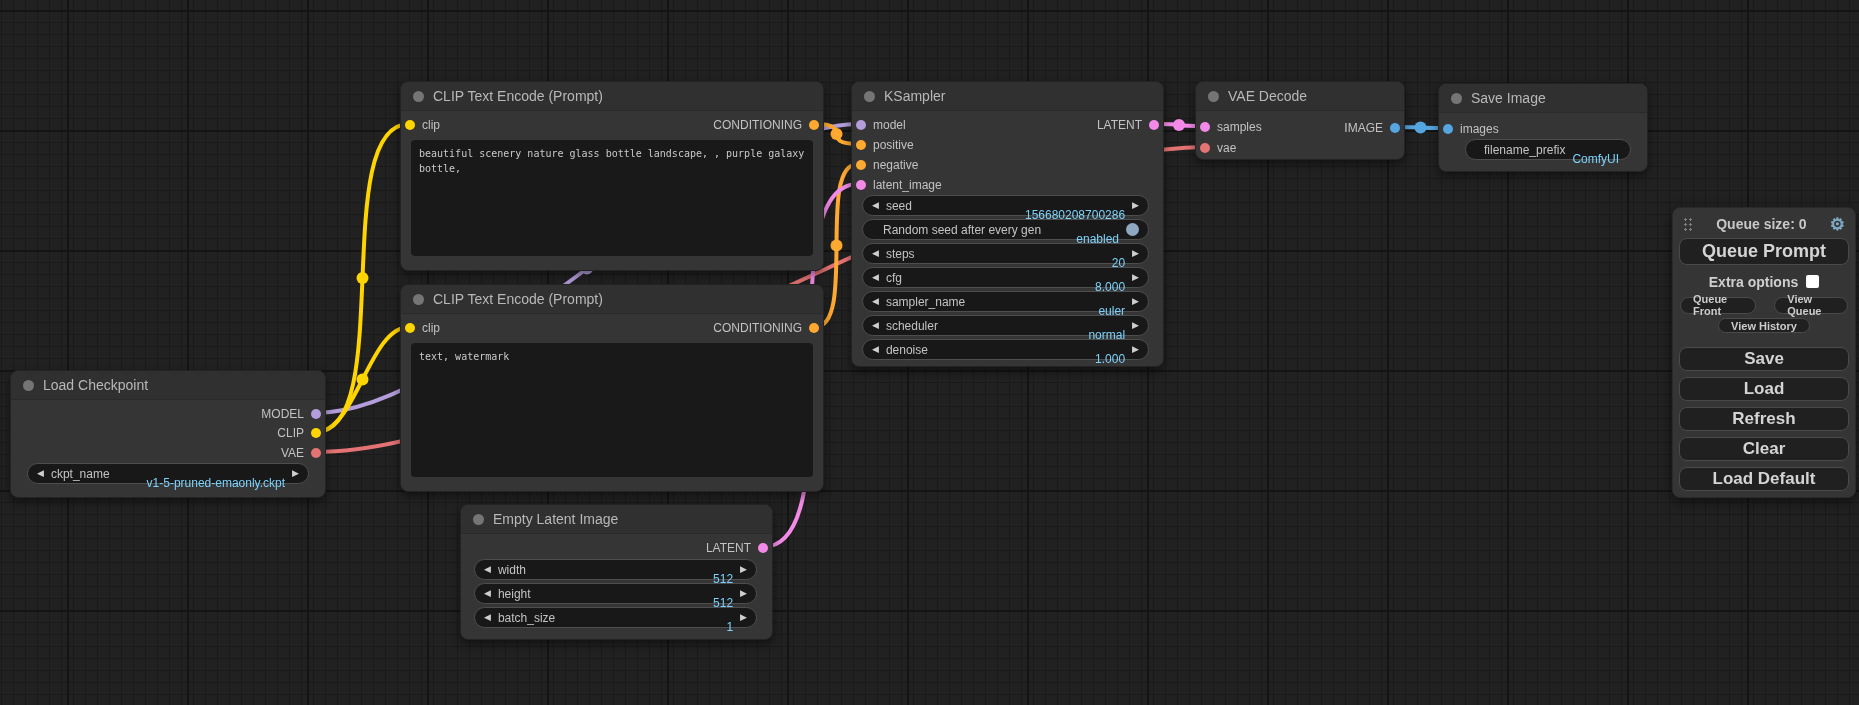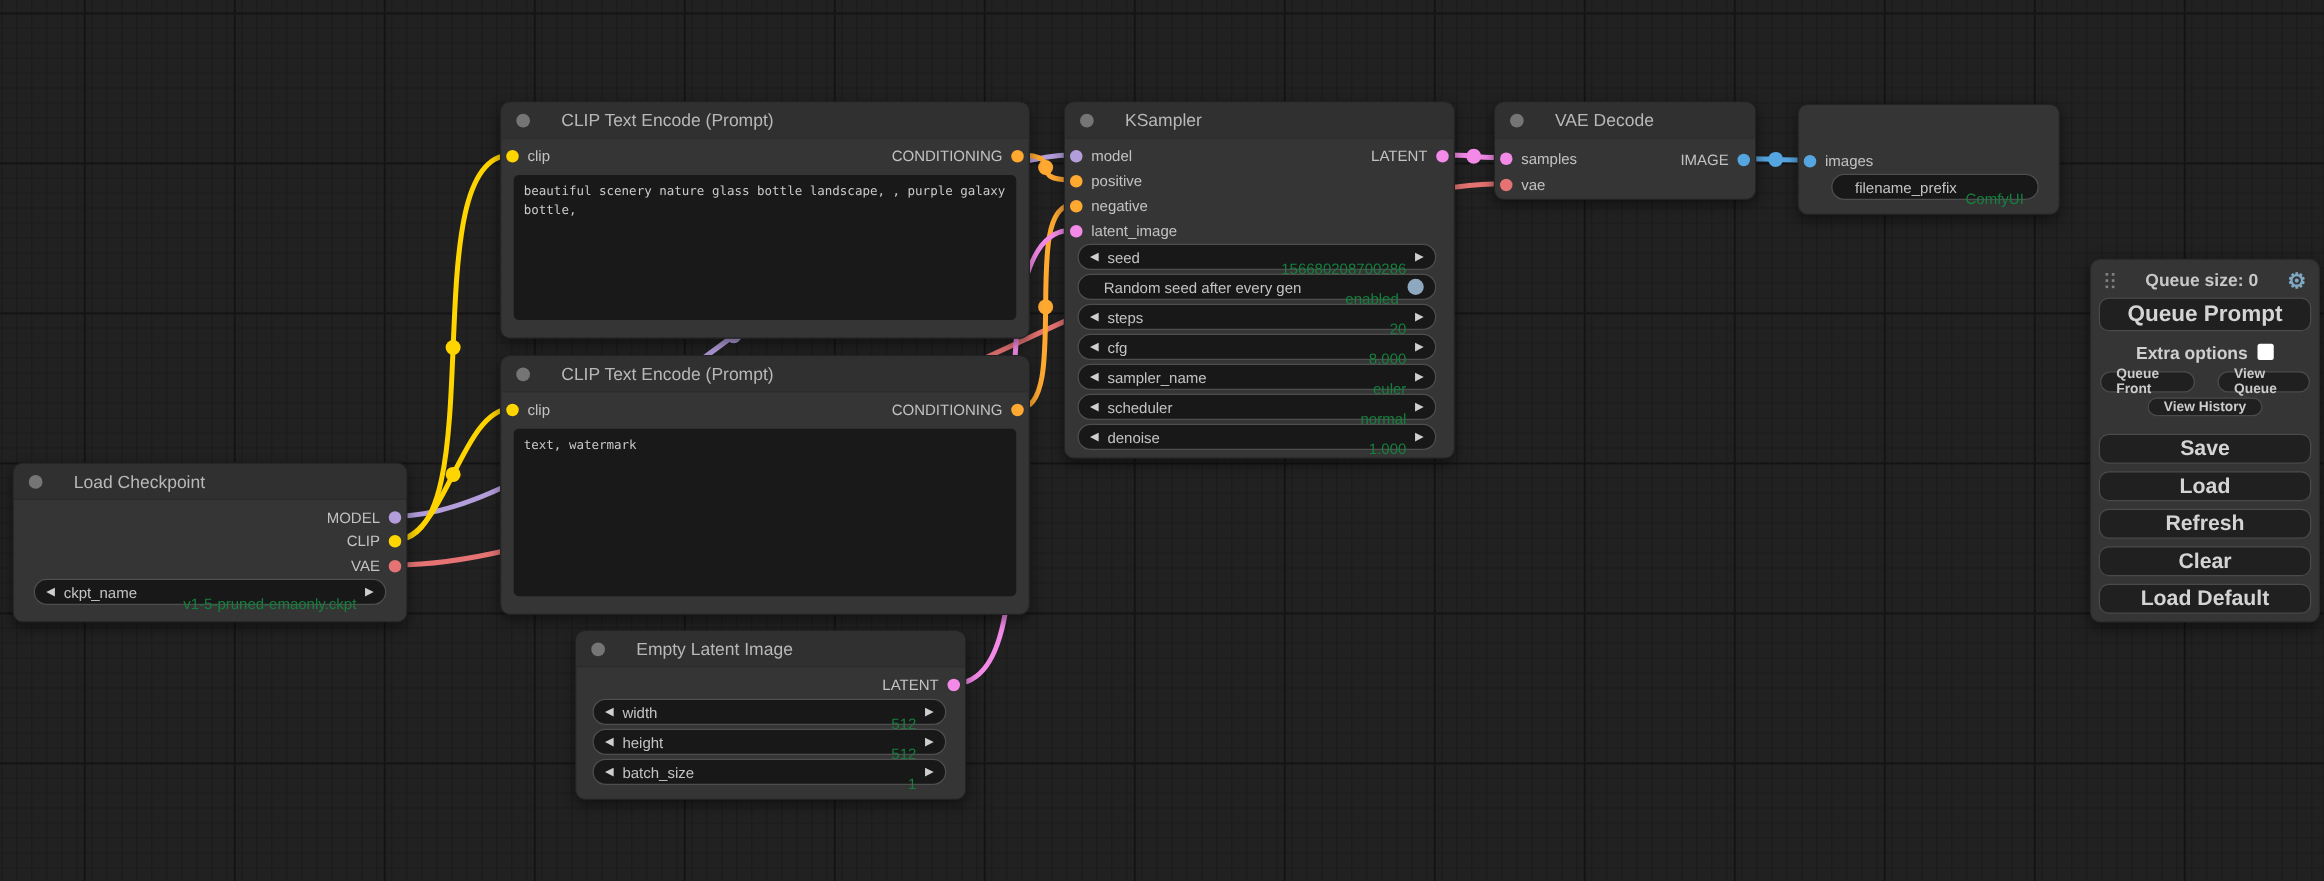--- a/index.html
+++ b/index.html
@@ -14,36 +14,36 @@
     background-size:120px 120px,120px 120px,12px 12px,12px 12px;
     background-position:-53px 10px,-53px 10px,1px 10px,1px 10px;
     font-family:"Liberation Sans", sans-serif;
   }
   #wires{position:absolute;left:0;top:0;z-index:1;}
   .node{
     position:absolute;background:#353535;border:1px solid #232323;border-radius:8px;
     box-shadow:0 4px 10px rgba(0,0,0,.45);z-index:2;box-sizing:border-box;
   }
   .node-title{
-    height:28px;display:flex;align-items:center;gap:25px;padding:0 12px;
+    height:28px;display:flex;align-items:center;gap:9px;padding:0 12px;
     background:#303030;border-radius:8px 8px 0 0;border-bottom:1px solid #2a2a2a;
     color:#b8b8b8;font-size:14px;white-space:nowrap;
   }
   .tdot{width:11px;height:11px;border-radius:50%;background:#757575;flex:none;}
   .prow{position:absolute;display:flex;align-items:center;gap:7px;height:16px;font-size:12px;color:#c2c2c2;white-space:nowrap;}
   .prow.in{left:4px;}
   .prow.out{right:4px;}
   .pdot{width:10px;height:10px;border-radius:50%;flex:none;}
   .widget{
     position:absolute;height:21px;border-radius:11px;background:#181818;border:1px solid #4e4e4e;
     display:flex;align-items:center;gap:7px;padding:0 9px;font-size:12px;color:#c3c3c3;
     box-sizing:border-box;white-space:nowrap;
   }
   .warr{font-size:9px;color:#cfcfcf;flex:none;line-height:1;}
-  .wvalue{margin-left:auto;color:#15803d;margin-top:18px;}
+  .wvalue{margin-left:auto;color:#7dd3fc;margin-top:18px;}
   .wlabel.pad{padding-left:11px;}
   .toggle-dot{width:13px;height:13px;border-radius:50%;background:#8ea8c0;flex:none;}
   .textbox{
     position:absolute;left:10px;right:10px;background:#191919;border-radius:4px;
     font-family:"DejaVu Sans Mono", monospace;font-size:10px;line-height:15px;color:#c9c9c9;
     padding:6px 8px;white-space:pre-wrap;word-break:break-word;box-sizing:border-box;
   }
   
   .qpanel{
     position:absolute;left:1672px;top:207px;width:184px;height:291px;z-index:3;
@@ -231,20 +231,24 @@
       <span class="pdot" style="background: rgb(229, 115, 115);"></span>
       <span>vae</span>
     </div>
     <div class="prow out" style="top:38px;">
       <span>IMAGE</span>
       <span class="pdot" style="background: rgb(85, 166, 224);"></span>
     </div>
   </div>
 
   <div class="node" style="left:1438px;top:83px;width:210px;height:89px;">
+    <div class="node-title">
+      <span class="tdot"></span>
+      <span>Save Image</span>
+    </div>
     <div class="prow in" style="top:37px;">
       <span class="pdot" style="background: rgb(85, 166, 224);"></span>
       <span>images</span>
     </div>
     <div class="widget" style="left:26px;right:16px;top:55px;padding:0 18px;">
       <span>filename_prefix</span>
       <span class="wvalue">ComfyUI</span>
     </div>
   </div>
 

